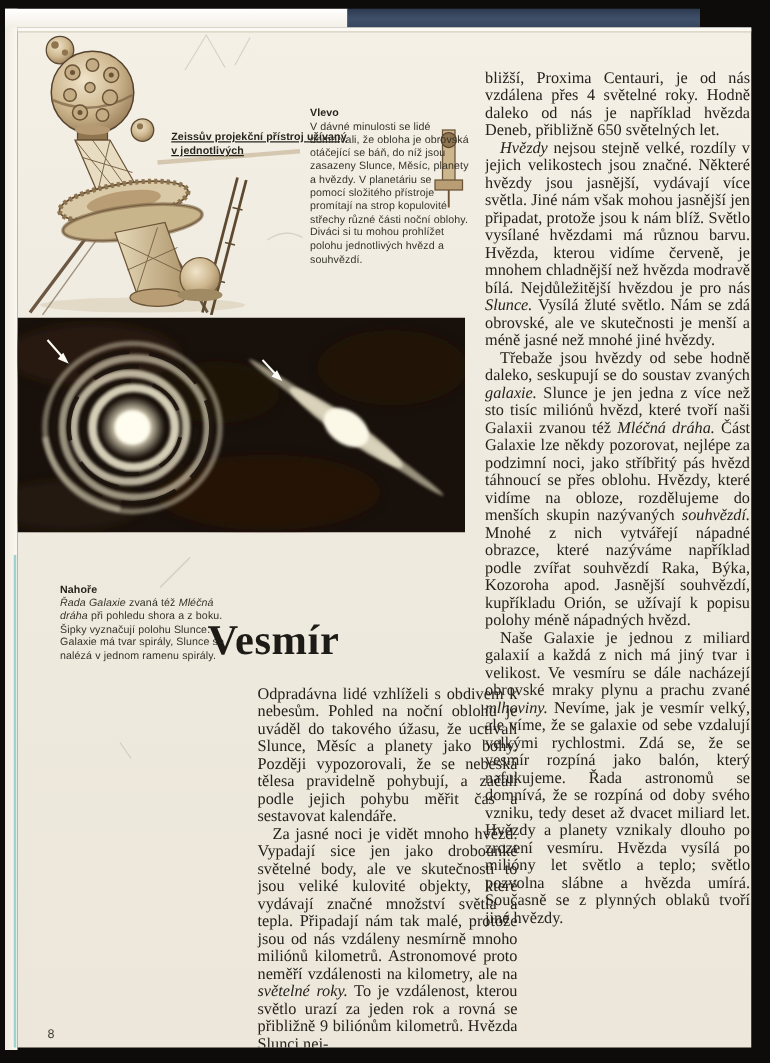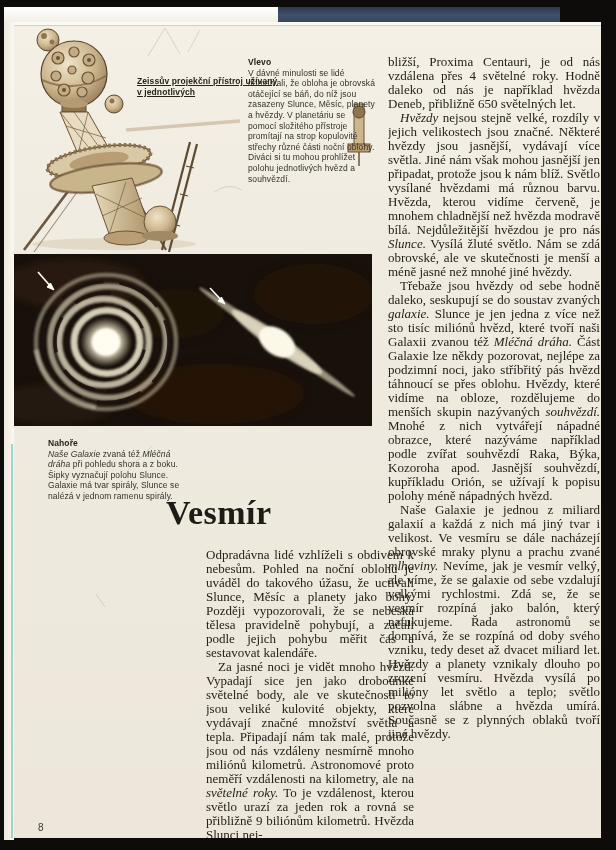--- a/index.html
+++ b/index.html
@@ -19,21 +19,21 @@
   .deckle-teal     { left:11px; top:444px; width:2px; height:394px; background:#8ecccb; opacity:.85; }
 
   .page {
     left:14px; top:22px; width:587px; height:816px;
     background:linear-gradient(180deg,#f4f0e6 0%,#f0ebe0 30%,#ece7da 100%);
   }
   .page-top-light { left:14px; top:22px; width:587px; height:3px; background:#fbfaf4; opacity:.9; }
   .page-top-crease { left:14px; top:25px; width:587px; height:1px; background:#c9c1ae; opacity:.7; }
 
   
-  .cap { font-size:8.5px; line-height:10.6px; color:#343229; letter-spacing:.1px; }
+  .cap { font-size:8.5px; line-height:10.6px; color:#343229; letter-spacing:.1px;margin-top:28px; }
   .cap-bold { font-weight:bold; color:#26241d; }
   .cap p { margin:0; }
 
   
   .col {
     font-family:"Liberation Serif", serif;
     font-size:13px; line-height:14px;
     color:#25221d; text-align:justify;
     overflow:hidden; hyphens:auto;
   }
@@ -217,21 +217,21 @@
 
   <g stroke="#fdfdf6" fill="#fdfdf6">
     <line x1="196" y1="34" x2="209" y2="48" stroke-width="1.6"></line>
     <polygon points="211,50 204,47 207.5,43"></polygon>
   </g>
 </svg>
 
 <div class="abs cap" style="left:48px; top:438px; width:142px;">
   <div class="cap-bold">Nahoře</div>
   <div>
-      <p><i>Naše Galaxie</i><span> zvaná též </span><i>Mléčná dráha</i><span> při pohledu shora a z boku. Šipky vyznačují polohu Slunce. Galaxie má tvar spirály, Slunce se nalézá v jednom ramenu spirály.</span></p>
+      <p><i>Řada Galaxie</i><span> zvaná též </span><i>Mléčná dráha</i><span> při pohledu shora a z boku. Šipky vyznačují polohu Slunce. Galaxie má tvar spirály, Slunce se nalézá v jednom ramenu spirály.</span></p>
     </div>
 </div>
 
 <h1 class="abs heading" style="left:166px; top:494px;">Vesmír</h1>
 
 <div class="abs col" style="left:166px; top:548px; width:208px; height:290px;margin-left:40px;">
     <p><span>Odpradávna lidé vzhlíželi s obdivem k nebesům. Pohled na noční oblohu je uváděl do takového úžasu, že uctívali Slunce, Měsíc a planety jako bohy. Později vypozorovali, že se nebeská tělesa pravidelně pohybují, a začali podle jejich pohybu měřit čas a sestavovat kalendáře.</span></p>
     <p class="indent"><span>Za jasné noci je vidět mnoho hvězd. Vypadají sice jen jako drobounké světelné body, ale ve skutečnosti to jsou veliké kulovité objekty, které vydávají značné množství světla a tepla. Připadají nám tak malé, protože jsou od nás vzdáleny nesmírně mnoho miliónů kilometrů. Astronomové proto neměří vzdálenosti na kilometry, ale na </span><i>světelné roky.</i><span> To je vzdálenost, kterou světlo urazí za jeden rok a rovná se přibližně 9 biliónům kilometrů. Hvězda Slunci nej-</span></p>
   </div>
 <div class="abs col" style="left:388px; top:55px; width:212px; height:783px;">

